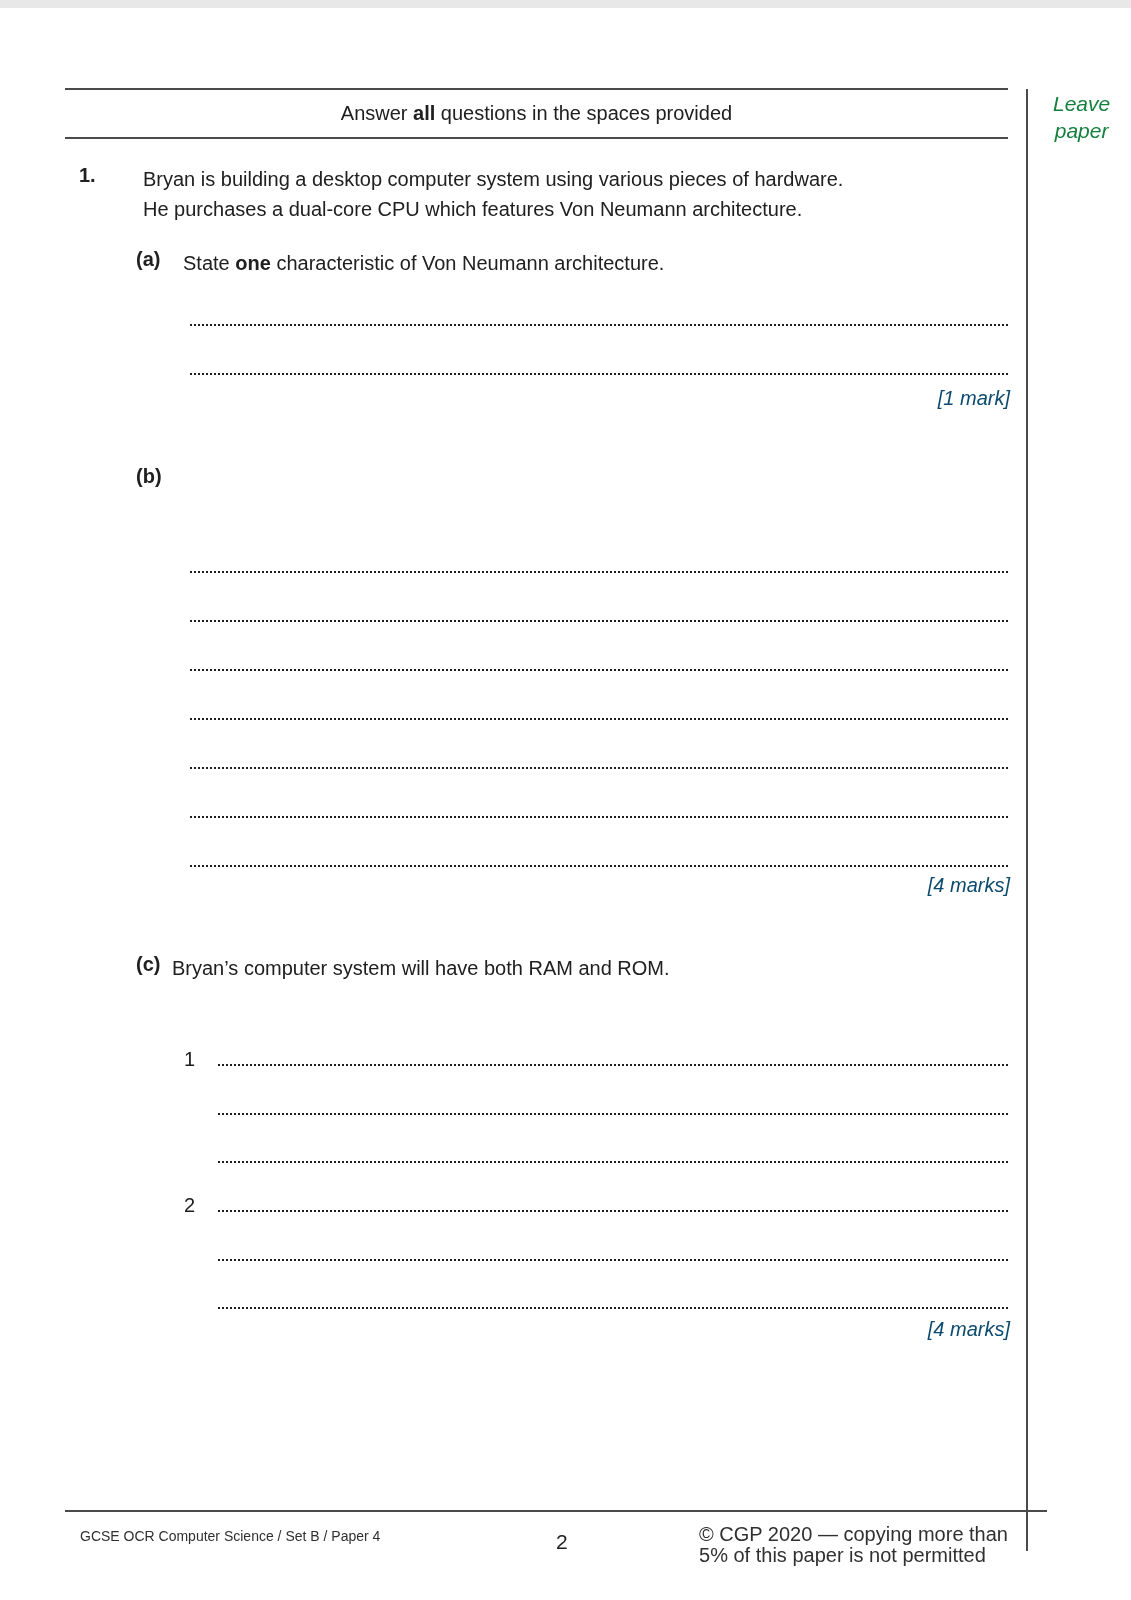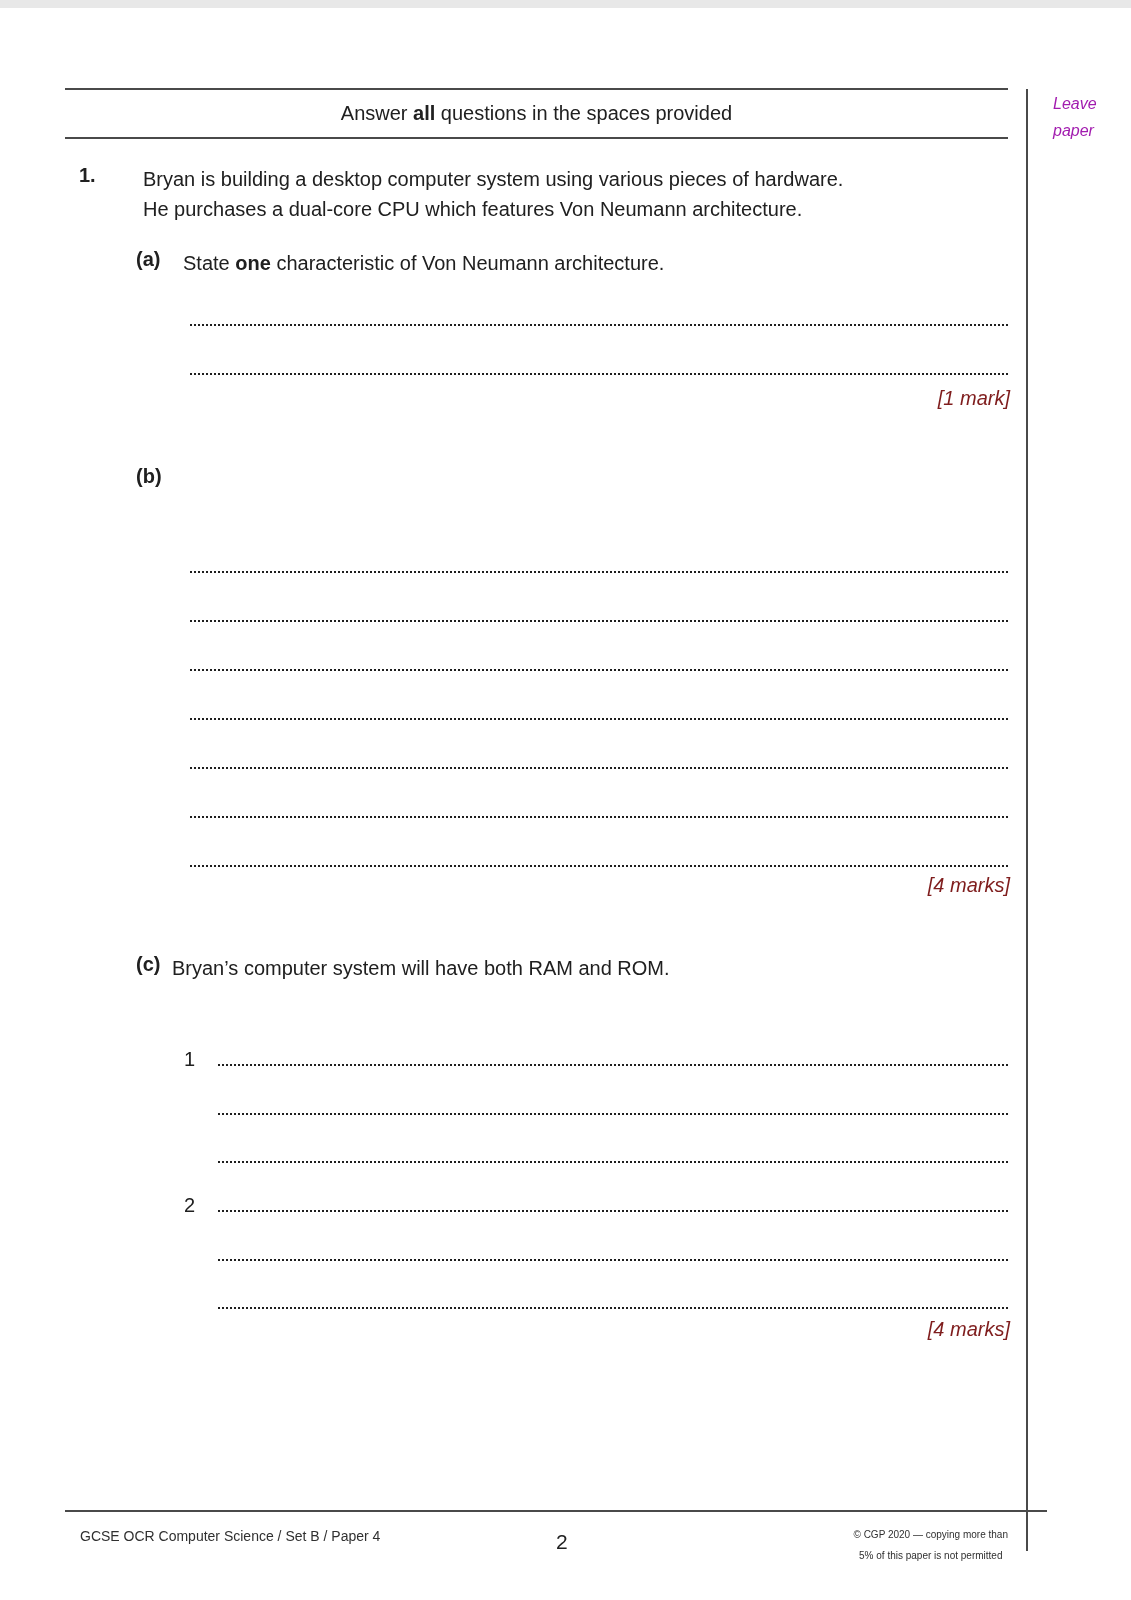--- a/index.html
+++ b/index.html
@@ -15,21 +15,21 @@
   .abs { position:absolute; }
   .rule { position:absolute; background:#4a4a4a; height:2px; }
   .vrule { position:absolute; background:#4a4a4a; width:2px; }
 
   .instruction {
     left:65px; top:92px; width:943px;
     text-align:center; font-size:20px; line-height:26px;
   }
   .leave-blank {
     left:1053px; top:82px;
-    font-style:italic; font-size:16px; line-height:27px; color:#a21caf;
+    font-style:italic; font-size:21px; line-height:27px; color:#15803d;text-align:center;
   }
 
   .body-text { font-size:20px; line-height:30px; }
   .bold { font-weight:bold; }
 
   .q-number { left:79px; top:156px; font-size:20px; font-weight:bold; }
   .q-intro  { left:143px; top:156px; }
 
   .part-label { position:absolute; font-size:20px; font-weight:bold; }
   .part-text  { position:absolute; font-size:20px; line-height:30px; }
@@ -40,28 +40,28 @@
   .lines-a .dotline + .dotline { margin-top:46.5px; }
   .lines-b { left:190px; top:563px; width:818px; }
   .lines-b .dotline + .dotline { margin-top:47px; }
   .lines-c { left:218px; width:790px; }
   .lines-c .dotline + .dotline { margin-top:46.5px; }
 
   .item-number { position:absolute; left:184px; font-size:20px; }
 
   .marks {
     position:absolute; right:121px;
-    font-style:italic; font-size:20px; color:#7f1d1d;
+    font-style:italic; font-size:20px; color:#0c4a6e;
   }
 
   .footer-left  { left:80px; top:1520px; font-size:14px; color:#303030; }
   .footer-page  { left:556px; top:1522px; font-size:21px; }
   .footer-right {
     right:123px; top:1516px;
-    font-size:10px; line-height:21px; text-align:center; color:#303030;
+    font-size:20px; line-height:21px; text-align:left; color:#303030;
   }
 </style>
 </head>
 <body>
 
 <div class="page">
 
   <div class="rule" style="left:65px; top:80px; width:943px;"></div>
 
   <div class="abs instruction">

